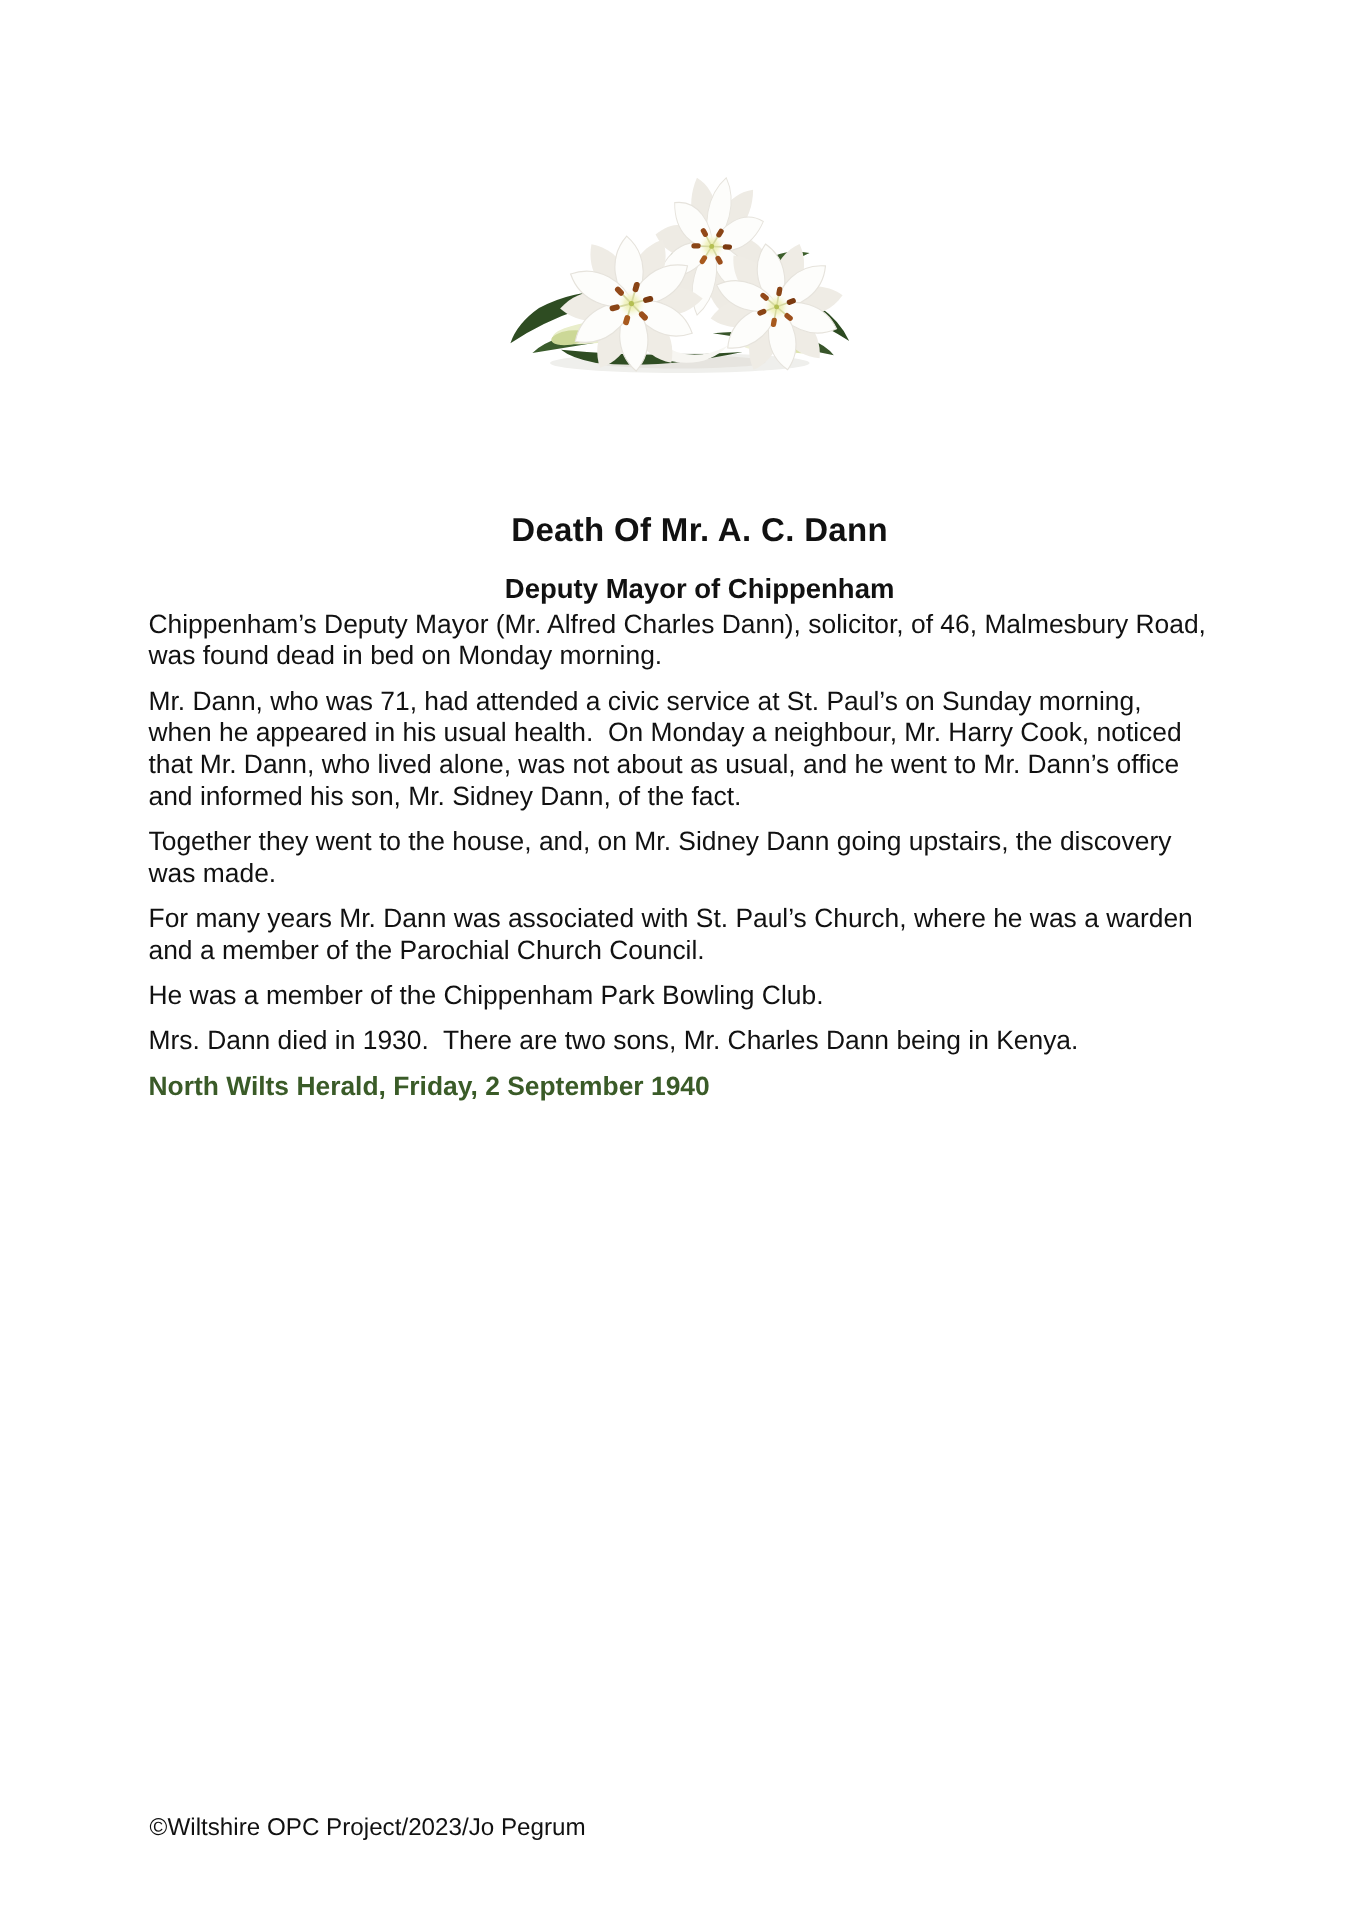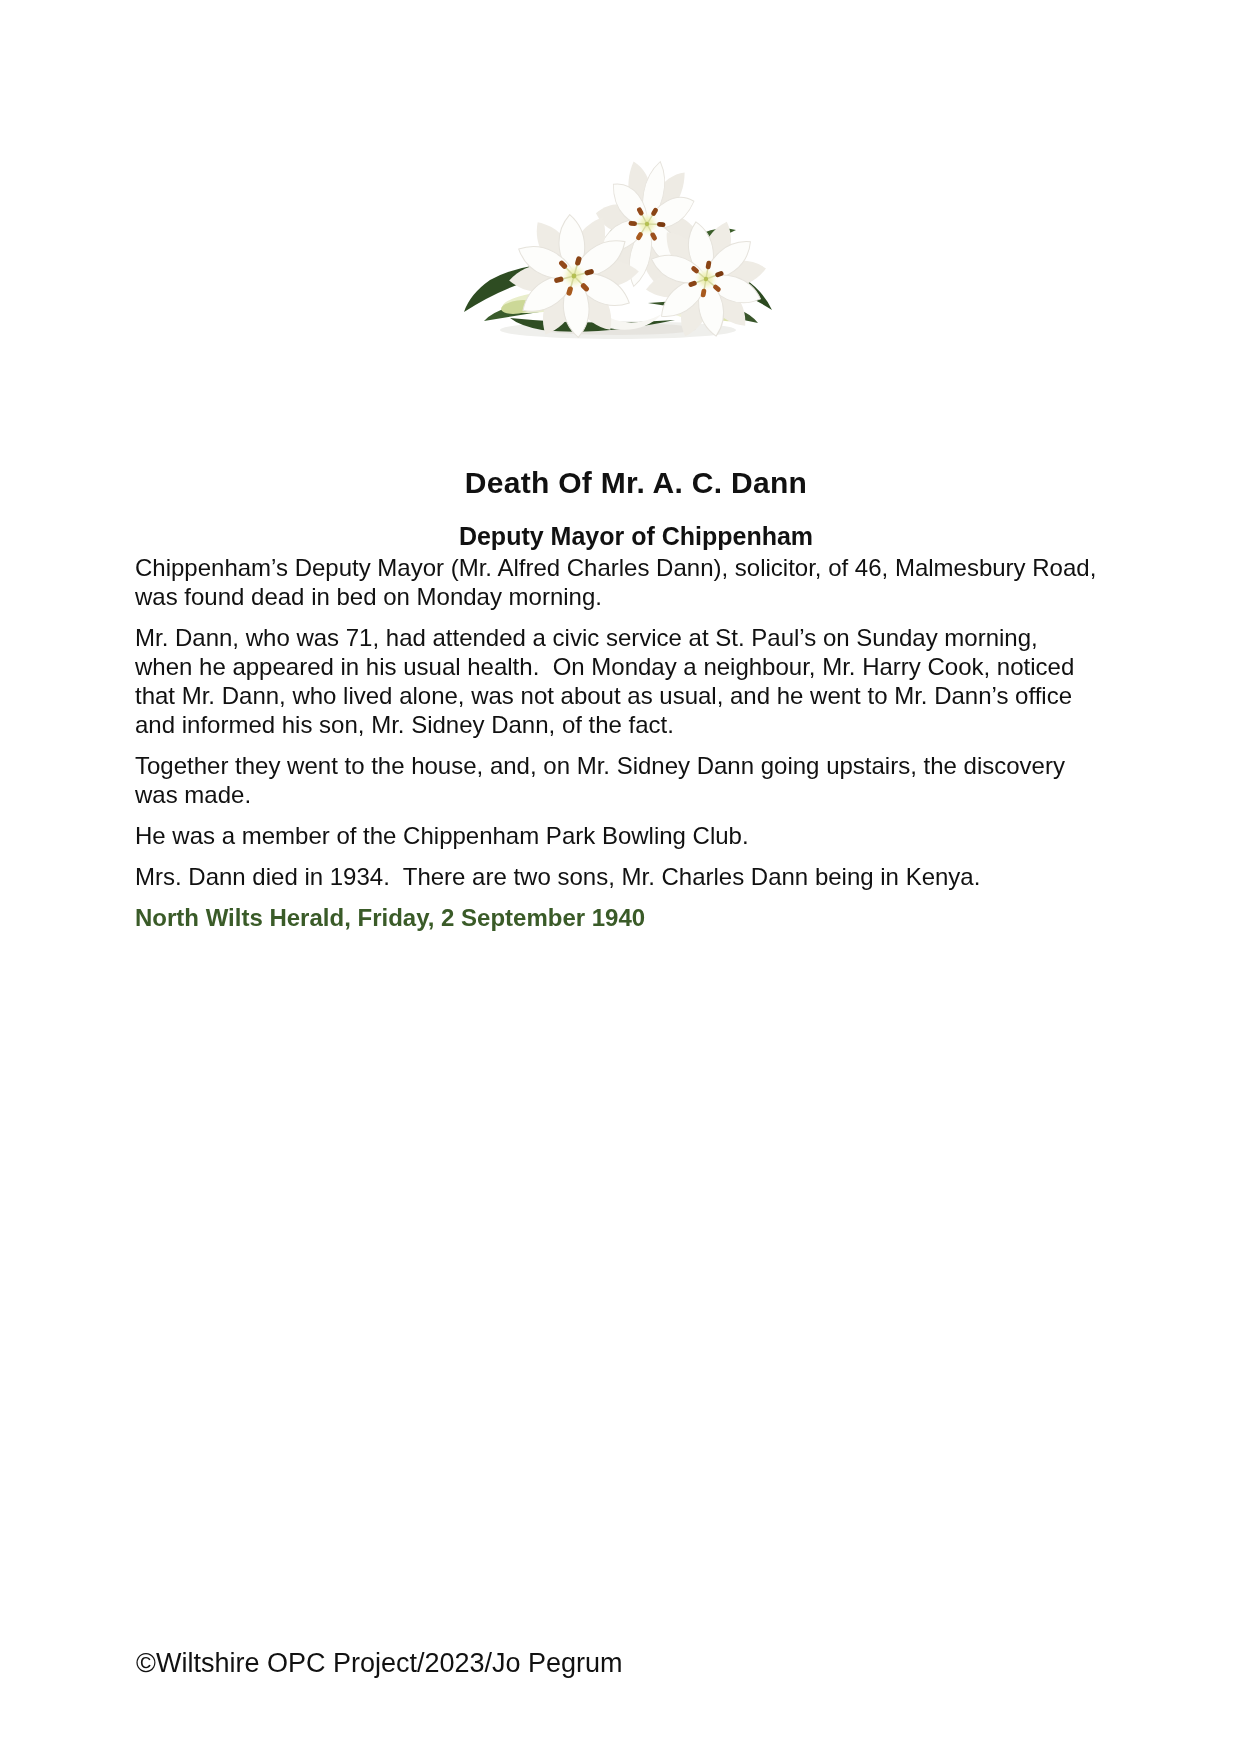--- a/index.html
+++ b/index.html
@@ -34,21 +34,21 @@
     position: absolute; left: 135px; top: 553px;
     width: 964px;
     font-size: 24px; line-height: 29px;
   }
   .body-block p { margin: 0 0 12px 0; white-space: pre-wrap; }
 
   .citation { font-weight: 700; }
 
   .doc-footer {
     position: absolute; left: 136px; top: 1648px;
-    font-size: 27px; margin: 0; text-align: center;
+    font-size: 22px; margin: 0; text-align: center;
   }
 </style>
 </head>
 <body>
 
 <div class="page">
 
   <div class="lily-wrap">
     <svg width="336" height="184" viewBox="0 0 336 184" aria-hidden="true">
       <defs>
@@ -165,21 +165,22 @@
   </div>
 
   <h1 class="doc-title">Death Of Mr. A. C. Dann</h1>
   <h2 class="doc-subtitle">Deputy Mayor of Chippenham</h2>
 
   <div class="body-block">
     <div>
         <p>Chippenham’s Deputy Mayor (Mr. Alfred Charles Dann), solicitor, of 46, Malmesbury Road, was found dead in bed on Monday morning.</p>
         <p>Mr. Dann, who was 71, had attended a civic service at St. Paul’s on Sunday morning, when he appeared in his usual health.  On Monday a neighbour, Mr. Harry Cook, noticed that Mr. Dann, who lived alone, was not about as usual, and he went to Mr. Dann’s office and informed his son, Mr. Sidney Dann, of the fact.</p>
         <p>Together they went to the house, and, on Mr. Sidney Dann going upstairs, the discovery was made.</p>
+        <p>For many years Mr. Dann was associated with St. Paul’s Church, where he was a warden and a member of the Parochial Church Council.</p>
         <p>He was a member of the Chippenham Park Bowling Club.</p>
-        <p>Mrs. Dann died in 1934.  There are two sons, Mr. Charles Dann being in Kenya.</p>
+        <p>Mrs. Dann died in 1930.  There are two sons, Mr. Charles Dann being in Kenya.</p>
       </div>
     <p class="citation" style="color: rgb(58, 91, 40);">North Wilts Herald, Friday, 2 September 1940</p>
   </div>
 
   <p class="doc-footer">©Wiltshire OPC Project/2023/Jo Pegrum</p>
 
 </div>
 
 </body></html>

